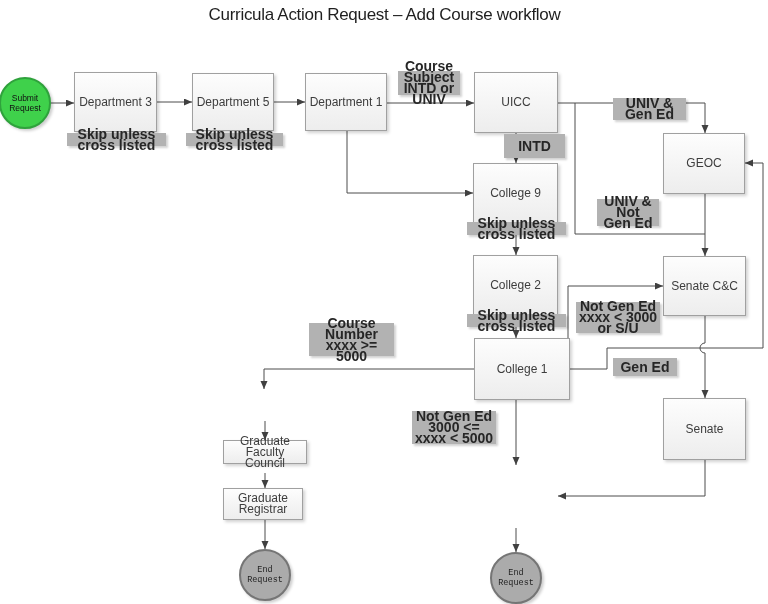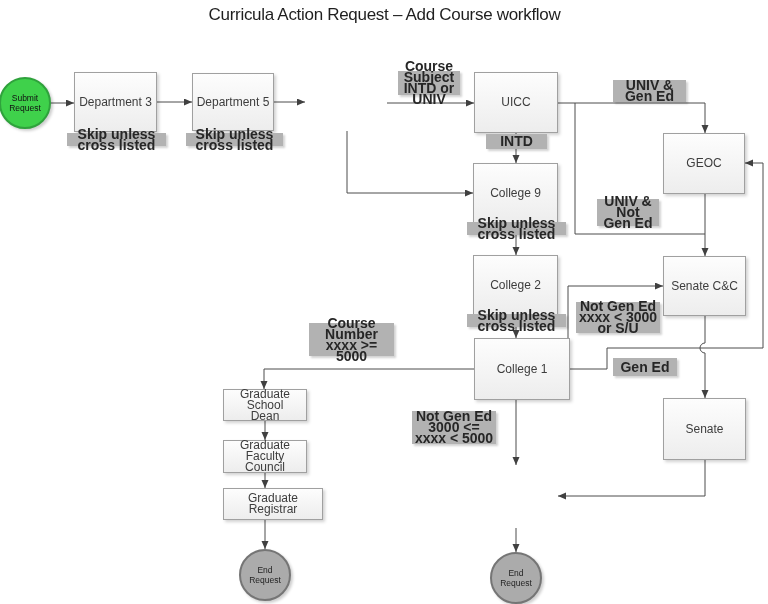--- a/index.html
+++ b/index.html
@@ -25,21 +25,21 @@
   .circle{
     position:absolute;box-sizing:border-box;border-radius:50%;
     display:flex;align-items:center;justify-content:center;
     font-size:8.5px;text-align:center;white-space:pre-line;line-height:10px;
     box-shadow:2px 2px 3px rgba(0,0,0,0.2);
   }
   .circle.start{
     background:#3fd14b;border:2px solid #2fa23c;color:#111;
   }
   .circle.end{
-    background:#ababab;border:2px solid #757575;color:#1f1f1f;
+    background:#ababab;border:2px solid #757575;color:#1f1f1f;font-family:Liberation Mono, monospace;
   }
   .badge{
     position:absolute;box-sizing:border-box;
     background:#b2b2b2;
     box-shadow:2px 2px 2px rgba(0,0,0,0.18);
     display:flex;align-items:center;justify-content:center;
     font-size:14px;font-weight:bold;color:#262626;text-align:center;
     white-space:pre-line;line-height:11px;
   }
 </style>
@@ -83,39 +83,38 @@
 
   <div class="circle start" style="left:-1px;top:77px;width:52px;height:52px">Submit
 Request</div>
   <div class="circle end" style="left:239px;top:549px;width:52px;height:52px">End
 Request</div>
   <div class="circle end" style="left:490px;top:552px;width:52px;height:52px">End
 Request</div>
 
   <div class="node" style="left:74px;top:72px;width:83px;height:60px">Department 3</div>
   <div class="node" style="left:192px;top:73px;width:82px;height:58px">Department 5</div>
+  <div class="node" style="left:305px;top:73px;width:82px;height:58px">Department 1</div>
   <div class="node" style="left:474px;top:72px;width:84px;height:61px">UICC</div>
   <div class="node" style="left:663px;top:133px;width:82px;height:61px">GEOC</div>
   <div class="node" style="left:473px;top:163px;width:85px;height:60px">College 9</div>
   <div class="node" style="left:473px;top:255px;width:85px;height:60px">College 2</div>
   <div class="node" style="left:474px;top:338px;width:96px;height:62px">College 1</div>
   <div class="node" style="left:663px;top:256px;width:83px;height:60px">Senate C&amp;C</div>
   <div class="node" style="left:663px;top:398px;width:83px;height:62px">Senate</div>
-  <div class="node" style="left:223px;top:389px;width:84px;height:32px">Graduate School
-Dean</div>
-  <div class="node" style="left:223px;top:440px;width:84px;height:33px">Graduate Faculty
+  <div class="node" style="left:223px;top:440px;width:84px;height:24px">Graduate Faculty
 Council</div>
-  <div class="node" style="left:223px;top:488px;width:100px;height:32px">Graduate Registrar</div>
+  <div class="node" style="left:223px;top:488px;width:80px;height:32px">Graduate Registrar</div>
 
   <div class="badge" style="left:67px;top:133px;width:99px;height:13px">Skip unless cross listed</div>
   <div class="badge" style="left:186px;top:133px;width:97px;height:13px">Skip unless cross listed</div>
   <div class="badge" style="left:398px;top:71px;width:62px;height:24px">Course Subject
 INTD or UNIV</div>
-  <div class="badge" style="left:613px;top:80px;width:73px;height:22px">UNIV &amp; Gen Ed</div>
-  <div class="badge" style="left:486px;top:134px;width:61px;height:15px">INTD</div>
+  <div class="badge" style="left:613px;top:98px;width:73px;height:22px">UNIV &amp; Gen Ed</div>
+  <div class="badge" style="left:504px;top:134px;width:61px;height:24px">INTD</div>
   <div class="badge" style="left:597px;top:199px;width:62px;height:27px">UNIV &amp; Not
 Gen Ed</div>
   <div class="badge" style="left:467px;top:222px;width:99px;height:13px">Skip unless cross listed</div>
   <div class="badge" style="left:467px;top:314px;width:99px;height:13px">Skip unless cross listed</div>
   <div class="badge" style="left:576px;top:302px;width:84px;height:31px">Not Gen Ed
 xxxx &lt; 3000 or S/U</div>
   <div class="badge" style="left:309px;top:323px;width:85px;height:33px">Course Number
 xxxx &gt;= 5000</div>
   <div class="badge" style="left:613px;top:358px;width:64px;height:18px">Gen Ed</div>
   <div class="badge" style="left:412px;top:411px;width:84px;height:33px">Not Gen Ed

